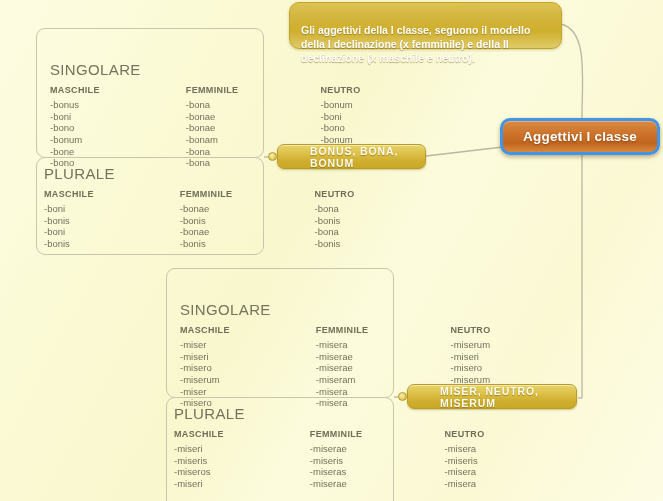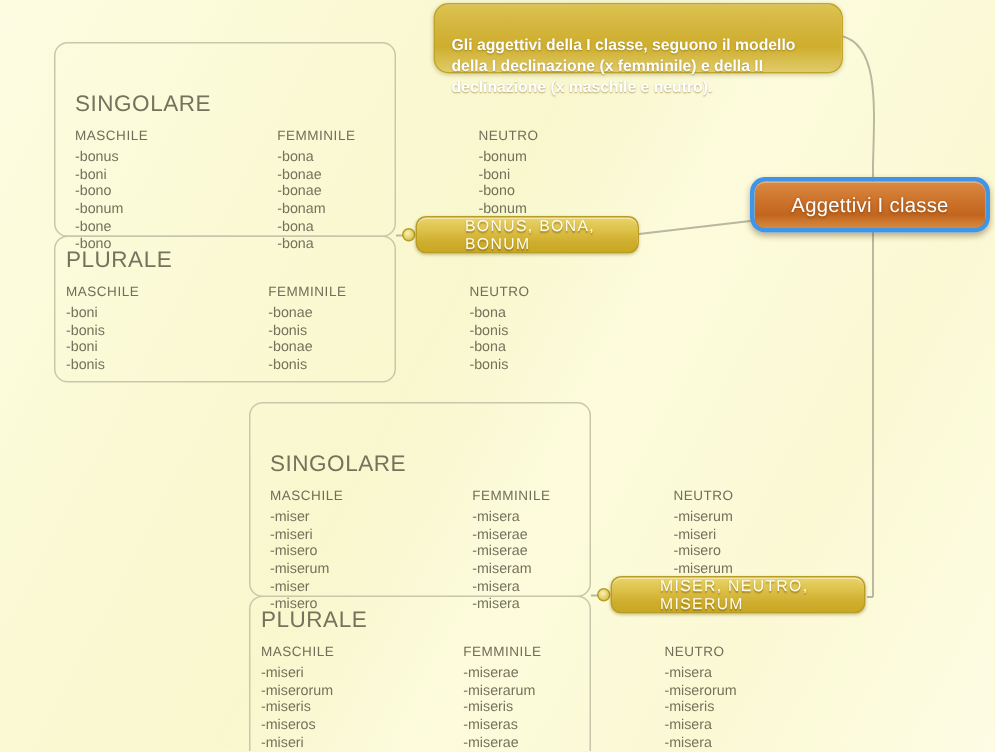--- a/index.html
+++ b/index.html
@@ -30,37 +30,37 @@
     border-radius:9px;
     box-sizing:border-box;
     background:transparent;
   }
 
   
   .decl{position:absolute;color:#6b6a57;font-size:9.5px;line-height:11.6px;white-space:nowrap;}
   .decl .sect{font-size:15px;letter-spacing:.35px;color:#74735d;}
   .decl table{border-collapse:collapse;margin-top:9px;}
   .decl th{
-    text-align:left;font-weight:400;font-size:9px;letter-spacing:.35px;
+    text-align:left;font-weight:700;font-size:9px;letter-spacing:.35px;
     color:#6f6e58;padding:0 0 3px 0;margin-left:32px;
   }
   .decl td{text-align:left;font-size:9.5px;color:#73725c;padding:0;height:11.6px;}
   .gap-m{width:86px;}
   .gap-f{width:82px;}
 
   
   .pill{
     position:absolute;
     border-radius:7px;
     box-sizing:border-box;
     background:linear-gradient(180deg,#e8d46a 0%,#ddc047 38%,#cfae2f 70%,#c9a824 100%);
     border:1px solid #b79d25;
     box-shadow:0 1px 2px rgba(120,95,10,.35), inset 0 1px 0 rgba(255,255,255,.45);
     color:#fffdf2;
-    font-weight:normal;font-size:10.5px;letter-spacing:.9px;
+    font-weight:bold;font-size:10.5px;letter-spacing:.9px;
     display:flex;align-items:center;justify-content:center;
     text-shadow:0 1px 1px rgba(110,85,5,.55);
     padding-left:32px;
   }
   
   .handle{
     position:absolute;width:9px;height:9px;border-radius:50%;
     background:radial-gradient(circle at 40% 35%,#fbf0b4,#e3cd62 60%,#c9ad30 100%);
     border:1px solid #b59c26;
     box-sizing:border-box;
@@ -81,21 +81,21 @@
   }
 
   
   #root{
     position:absolute;
     border-radius:10px;box-sizing:border-box;
     background:linear-gradient(180deg,#d98b43 0%,#cd732c 40%,#c2661f 72%,#d78a3e 100%);
     border:3px solid #3f95e8;
     box-shadow:0 2px 4px rgba(90,55,10,.4), inset 0 1px 0 rgba(255,255,255,.3);
     color:#ffffff;
-    font-weight:normal;font-size:13.5px;letter-spacing:.2px;
+    font-weight:bold;font-size:13.5px;letter-spacing:.2px;
     display:flex;align-items:center;justify-content:center;
     text-shadow:0 1px 2px rgba(95,50,5,.6);
   }
 </style>
 </head>
 <body>
 
 <div id="stage">
 
   <svg id="wires" viewBox="0 0 663 501" xmlns="http://www.w3.org/2000/svg">
@@ -301,27 +301,20 @@
         </thead>
       <tbody>
         <tr>
             <td>-miseri</td>
             <td></td>
             <td>-miserae</td>
             <td></td>
             <td>-misera</td>
           </tr>
         <tr>
-            <td>-miserorum</td>
-            <td></td>
-            <td>-miserarum</td>
-            <td></td>
-            <td>-miserorum</td>
-          </tr>
-        <tr>
             <td>-miseris</td>
             <td></td>
             <td>-miseris</td>
             <td></td>
             <td>-miseris</td>
           </tr>
         <tr>
             <td>-miseros</td>
             <td></td>
             <td>-miseras</td>

